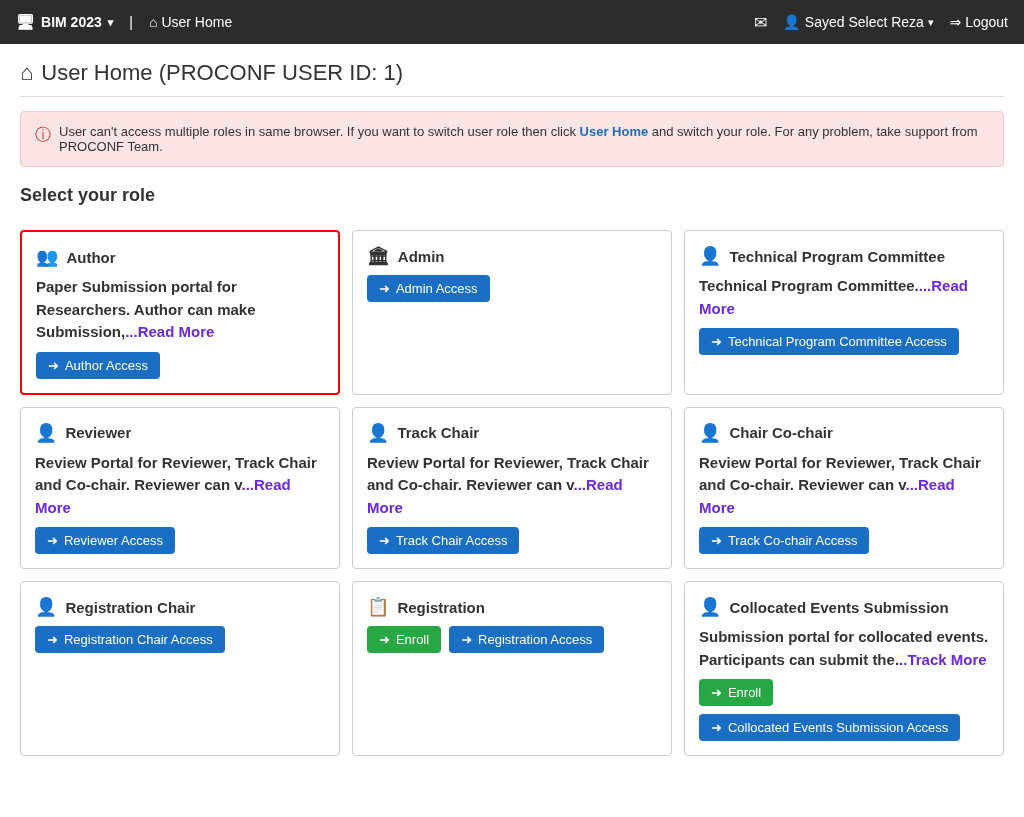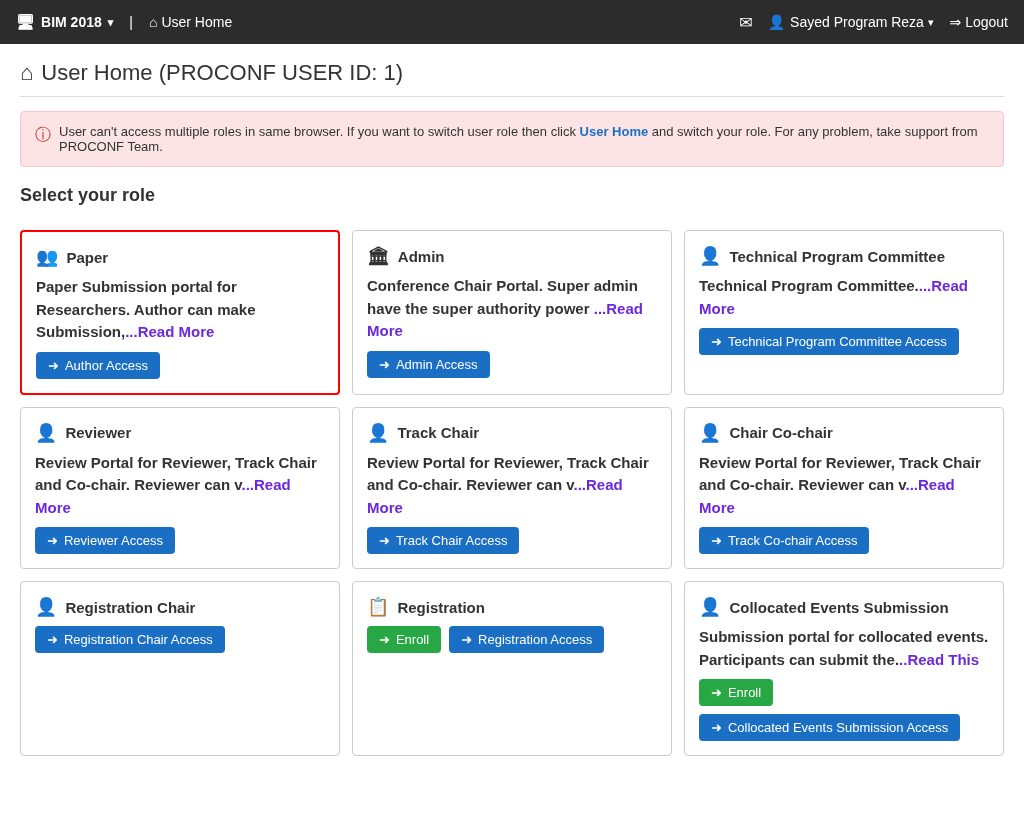--- a/index.html
+++ b/index.html
@@ -113,34 +113,34 @@
 
     .btn-group { display: flex; gap: 8px; flex-wrap: wrap; }
   </style>
 </head>
 <body>
 
 <nav class="top-nav">
   <div class="top-nav-left">
     <span class="brand">
       <span style="font-size:15px;">🖥</span>
-      <span>BIM 2018</span>
+      <span>BIM 2023</span>
       <span class="dropdown-arrow">▾</span>
     </span>
     <span class="nav-divider">|</span>
     <a style="display:flex;align-items:center;gap:4px;">
       <span>⌂</span>
       <span>User Home</span>
     </a>
   </div>
   <div class="top-nav-right">
     <span style="font-size:16px;">✉</span>
     <a style="display:flex;align-items:center;gap:4px;">
       <span>👤</span>
-      <span>Sayed Program Reza</span>
+      <span>Sayed Select Reza</span>
       <span class="dropdown-arrow">▾</span>
     </a>
     <a style="display:flex;align-items:center;gap:4px;">
       <span>⇒</span>
       <span>Logout</span>
     </a>
   </div>
 </nav>
 
 <div class="page-content">
@@ -156,36 +156,35 @@
       <span>User can't access multiple roles in same browser. If you want to switch user role then click </span><a>User Home</a><span> and switch your role. For any problem, take support from PROCONF Team.</span>
     </span>
   </div>
 
   <h2 class="section-heading">Select your role</h2>
 
   <div class="cards-grid" id="cards-container">
   <div class="card card-author">
         <div class="card-title">
           <span style="font-size: 18px;">👥</span>
-          <span>Paper</span>
+          <span>Author</span>
         </div>
         <div class="card-desc">Paper Submission portal for Researchers. Author can make Submission,<a href="#">...Read More</a></div>
         <div class="btn-group">
           <button class="btn btn-primary">
             <span>➜</span>
             <span>Author Access</span>
           </button>
         </div>
       </div>
       <div class="card">
         <div class="card-title">
           <span style="font-size: 18px;">🏛</span>
           <span>Admin</span>
         </div>
-        <div class="card-desc">Conference Chair Portal. Super admin have the super authority power <a href="#">...Read More</a></div>
         <div class="btn-group">
           <button class="btn btn-primary">
             <span>➜</span>
             <span>Admin Access</span>
           </button>
         </div>
       </div>
       <div class="card">
         <div class="card-title">
           <span style="font-size: 18px;">👤</span>
@@ -264,21 +263,21 @@
             <span>➜</span>
             <span>Registration Access</span>
           </button>
         </div>
       </div>
       <div class="card">
         <div class="card-title">
           <span style="font-size: 18px;">👤</span>
           <span>Collocated Events Submission</span>
         </div>
-        <div class="card-desc">Submission portal for collocated events. Participants can submit the.<a href="#">..Read This</a></div>
+        <div class="card-desc">Submission portal for collocated events. Participants can submit the.<a href="#">..Track More</a></div>
         <div class="btn-group">
           <button class="btn btn-success">
             <span>➜</span>
             <span>Enroll</span>
           </button>
           <button class="btn btn-primary">
             <span>➜</span>
             <span>Collocated Events Submission Access</span>
           </button>
         </div>

